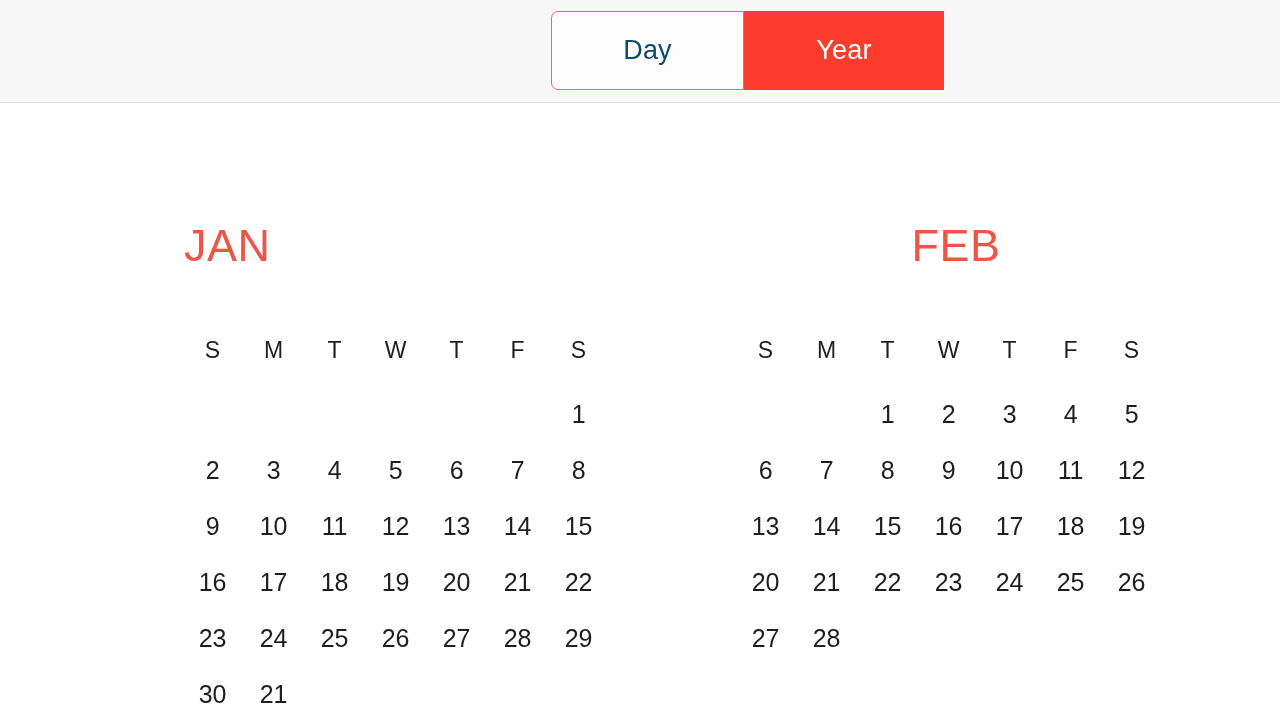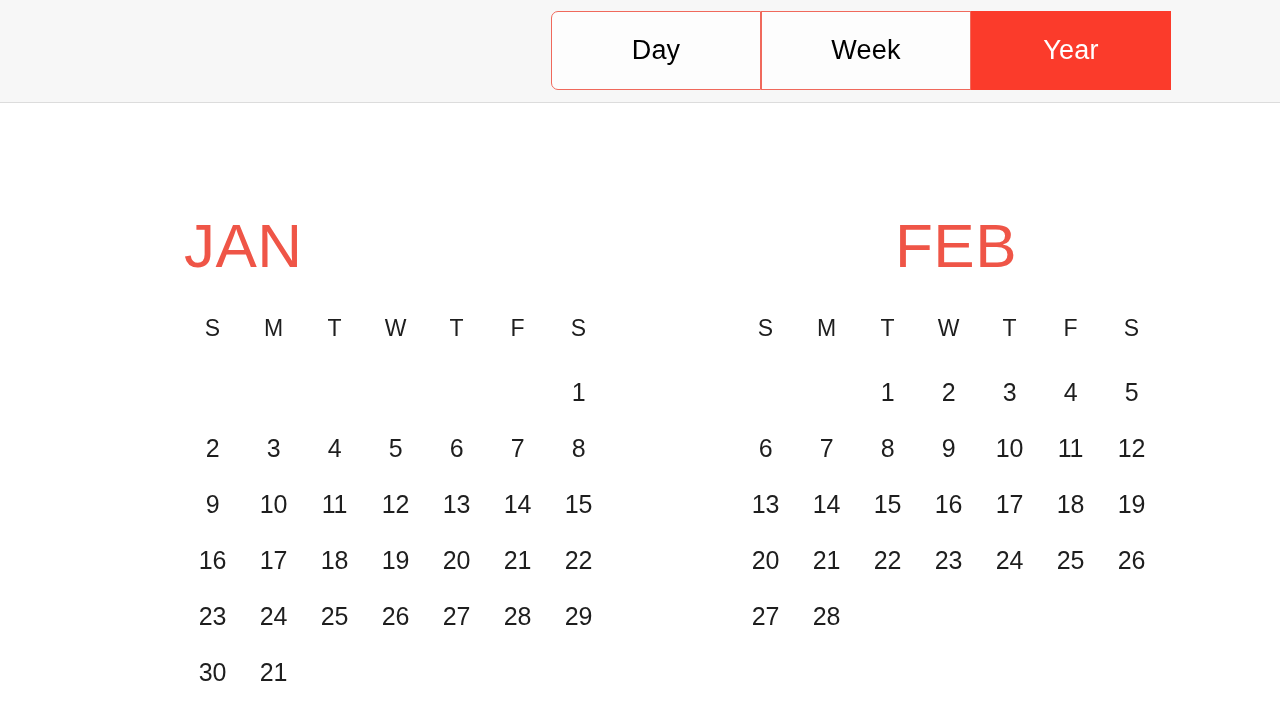--- a/index.html
+++ b/index.html
@@ -50,28 +50,28 @@
     position: absolute;
     left: 551px;
     top: 11px;
     height: 79px;
     display: flex;
     align-items: stretch;
     width: 900px; 
   }
 
   .segment {
-    width: 210px;
+    width: 193px;
     height: 79px;
     display: flex;
     align-items: center;
     justify-content: center;
     font-size: 27px;
     font-weight: 400;
-    color: #000000;
+    color: #0c4a6e;
     background: #fdfdfd;
     border: 1.6px solid #f0695c;
     border-right-width: 0.8px;
     border-left-width: 0.8px;
     letter-spacing: 0.2px;
     user-select: none;
   }
 
   .segment:first-child {
     border-left-width: 1.6px;
@@ -99,26 +99,26 @@
   .month {
     position: absolute;
     top: 117px;
     width: 440px;
   }
 
   .month-jan { left: 182px; }
   .month-feb { left: 735px; text-align: center; }
 
   .month-name {
-    font-size: 62px;
+    font-size: 45px;
     font-weight: 300;
     color: #ef5547;
     line-height: 52px;
     letter-spacing: 0.5px;
-    margin: 0 0 36px 2px;
+    margin: 0 0 58px 2px;
     white-space: nowrap;
   }
 
   .grid {
     display: grid;
     grid-template-columns: repeat(7, 61px);
     grid-auto-rows: 56px;
   }
 
   .dow {
@@ -146,21 +146,20 @@
 </head>
 <body>
 
 <div id="app">
 
   <div class="toolbar">
 
 
     <div class="segmented">
       <div class="segment">Day</div>
-      <div class="segment">Week</div>
       <div class="segment selected">Year</div>
     </div>
 
   </div>
 
   <div class="months">
 
     <div class="month month-jan">
       <div class="month-name">JAN</div>
 

